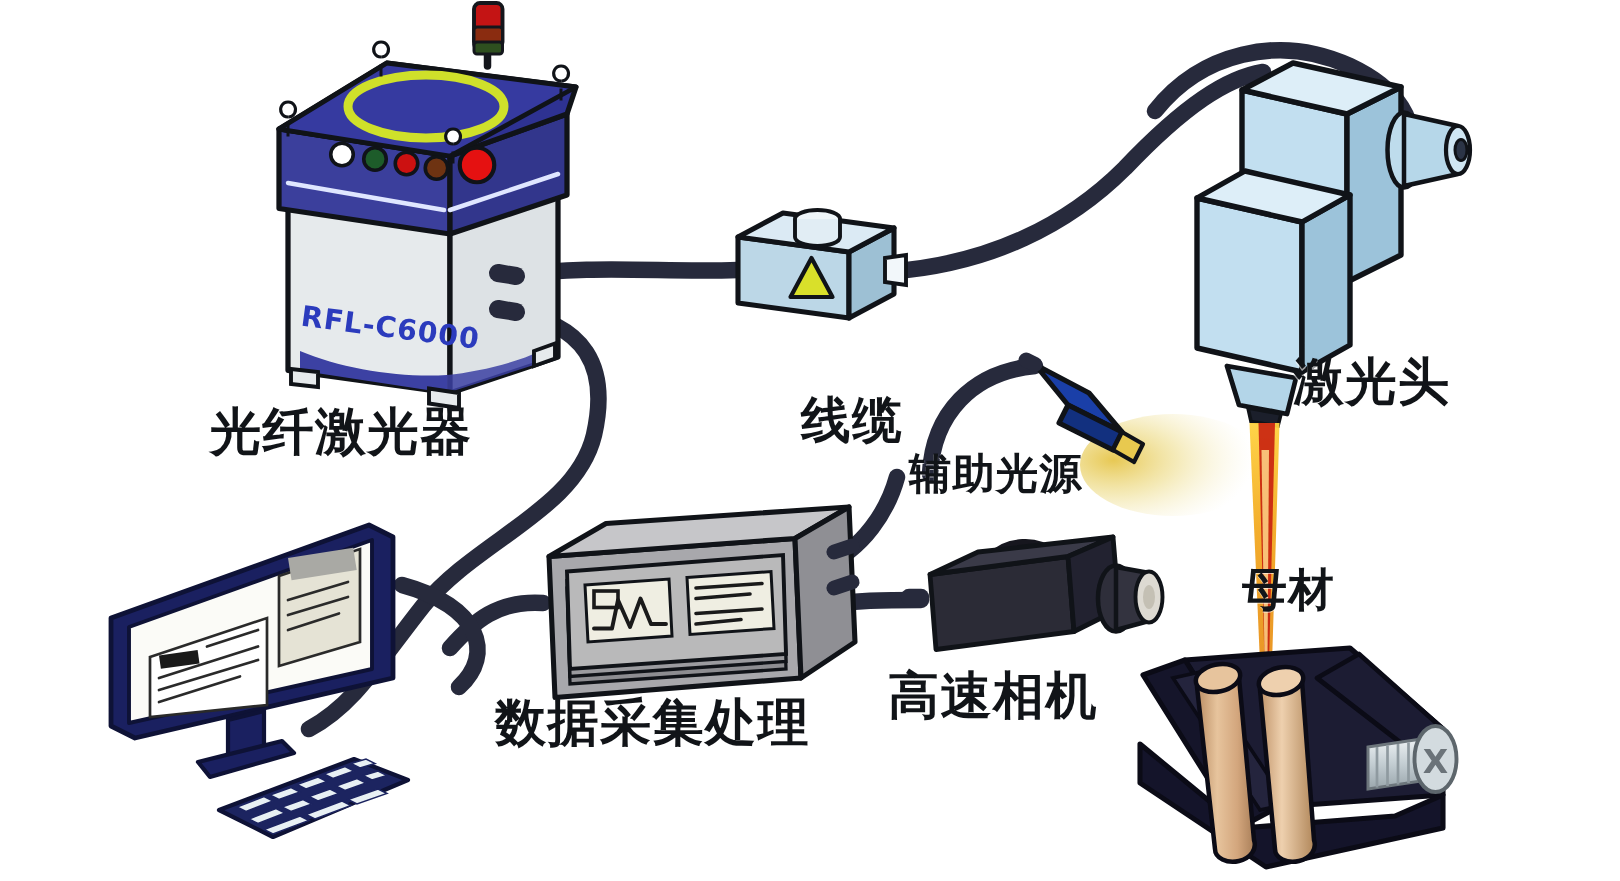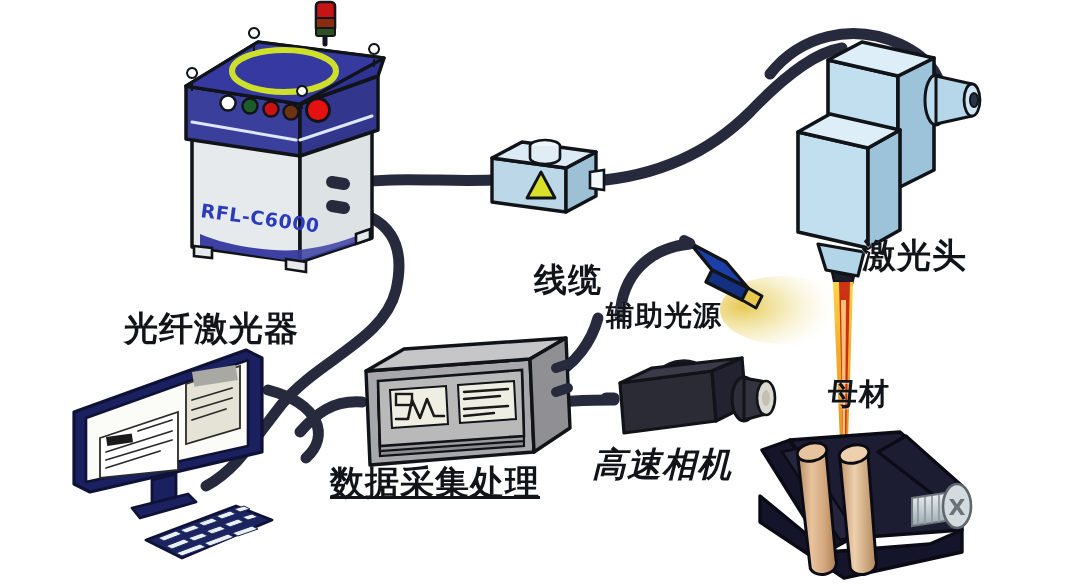--- a/index.html
+++ b/index.html
@@ -13,26 +13,26 @@
   .lbl{
     position:absolute;
     font-family:"DejaVu Sans","Liberation Sans",sans-serif;
     font-weight:700;
     color:#111418;
     white-space:pre;
     line-height:1.06;
     letter-spacing:1px;
     text-shadow:0 1px 0 rgba(255,255,255,.6);
   }
-  #label-fiber-laser{left:124px;top:270px;font-size:34px;margin-top:40px;}
+  #label-fiber-laser{left:140px;top:270px;font-size:34px;}
   #label-cable-connector{left:484px;top:228px;font-size:33px;text-align:right;}
   #label-laser-head{left:862px;top:237px;font-size:34px;}
   #label-aux-light{left:606px;top:301px;font-size:28px;}
-  #label-camera{left:592px;top:446px;font-size:34px;font-style:italic;}
-  #label-daq{left:330px;top:464px;font-size:34px;text-decoration:underline;}
+  #label-camera{left:592px;top:446px;font-size:34px;}
+  #label-daq{left:330px;top:464px;font-size:34px;}
   #label-control-pc{left:262px;top:528px;font-size:34px;}
   #label-base-metal{left:828px;top:378px;font-size:30px;}
 </style>
 </head>
 <body>
 
 <div id="stage">
 
   <svg id="scene" viewBox="0 0 1080 587">
     <defs>

